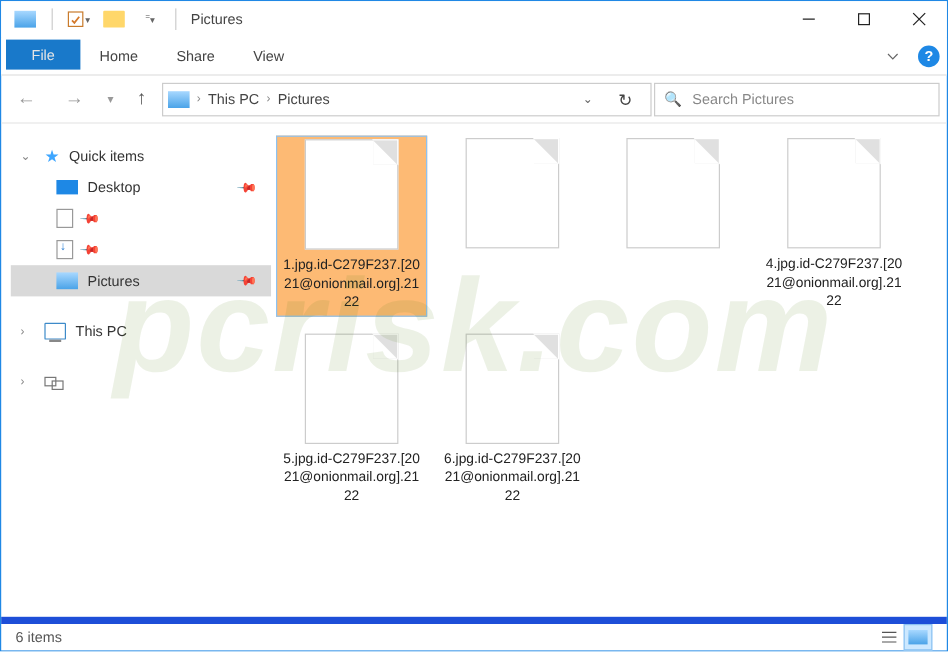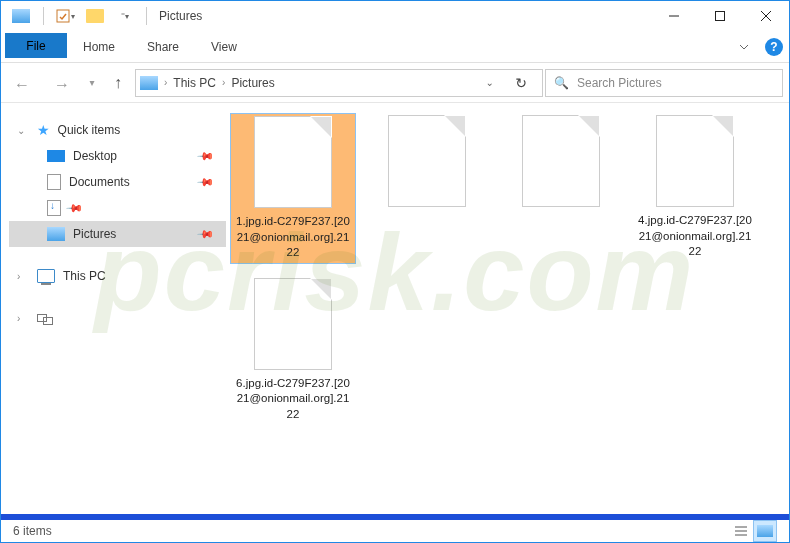--- a/index.html
+++ b/index.html
@@ -9,21 +9,21 @@
 .tb-left { display:flex; align-items:center; gap:4px; padding-left:6px; }
 .tb-icon { width:28px; height:22px; display:flex; align-items:center; justify-content:center; }
 .qat-btn { width:26px; height:22px; display:flex; align-items:center; justify-content:center; }
 .qat-sep { width:1px; height:18px; background:#ccc; margin:0 4px; }
 .tb-title { font-size:12px; color:#444; padding-left:4px; }
 .tb-spacer { flex:1; }
 .win-controls { display:flex; }
 .win-btn { width:46px; height:30px; display:flex; align-items:center; justify-content:center; }
 .win-btn svg { stroke:#222; fill:none; }
 .ribbon { height:32px; display:flex; align-items:center; border-bottom:1px solid #e0e0e0; background:#fff; }
-.file-tab { background:#1979ca; color:#000000; width:62px; height:25px; display:flex; align-items:center; justify-content:center; font-size:12px; margin-left:4px; margin-top:-2px; }
+.file-tab { background:#1979ca; color:#e5e5e5; width:62px; height:25px; display:flex; align-items:center; justify-content:center; font-size:12px; margin-left:4px; margin-top:-2px; }
 .ribbon-tab { font-size:12px; color:#444; padding:0 16px; height:25px; display:flex; align-items:center; }
 .ribbon-spacer { flex:1; }
 .ribbon-expand { width:30px; display:flex; align-items:center; justify-content:center; color:#666; }
 .help-btn { width:30px; display:flex; align-items:center; justify-content:center; }
 .help-circle { width:18px; height:18px; border-radius:50%; background:#1e88e5; color:#fff; font-size:12px; font-weight:bold; display:flex; align-items:center; justify-content:center; }
 .addrbar { height:40px; display:flex; align-items:center; padding:0 2px; gap:2px; border-bottom:1px solid #e6e6e6; }
 .nav-btn { width:38px; height:30px; display:flex; align-items:center; justify-content:center; color:#999; font-size:16px; }
 .nav-up { width:30px; color:#555; }
 .addr-box { flex:1; height:28px; border:1px solid #ccc; display:flex; align-items:center; padding:0 4px; font-size:12px; color:#444; gap:6px; }
 .bc-sep { color:#888; font-size:10px; }
@@ -158,21 +158,20 @@
       </div>
       <div class="nav-item">
         <span style="width:12px"></span>
           <span class="ic-desktop"></span>
         <span class="nav-label">Desktop</span>
         <span class="pin">📌</span>
       </div>
       <div class="nav-item">
         <span style="width:12px"></span>
           <span class="ic-doc"></span>
-        <span class="nav-label">Documents</span>
         <span class="pin">📌</span>
       </div>
       <div class="nav-item">
         <span style="width:12px"></span>
           <span class="ic-down"></span>
         <span class="pin">📌</span>
       </div>
       <div class="nav-item sel">
         <span style="width:12px"></span>
           <span class="ic-pic"></span>
@@ -201,20 +200,24 @@
         </div>
         <div class="file-item">
           <div class="file-thumb"></div>
         </div>
         <div class="file-item">
           <div class="file-thumb"></div>
         </div>
         <div class="file-item">
           <div class="file-thumb"></div>
           <div class="file-name">4.jpg.id-C279F237.[2021@onionmail.org].2122</div>
+        </div>
+        <div class="file-item">
+          <div class="file-thumb"></div>
+          <div class="file-name">5.jpg.id-C279F237.[2021@onionmail.org].2122</div>
         </div>
         <div class="file-item">
           <div class="file-thumb"></div>
           <div class="file-name">6.jpg.id-C279F237.[2021@onionmail.org].2122</div>
         </div>
       </div>
   </div>
 
   <div class="statusbar">
     <span>6 items</span>

